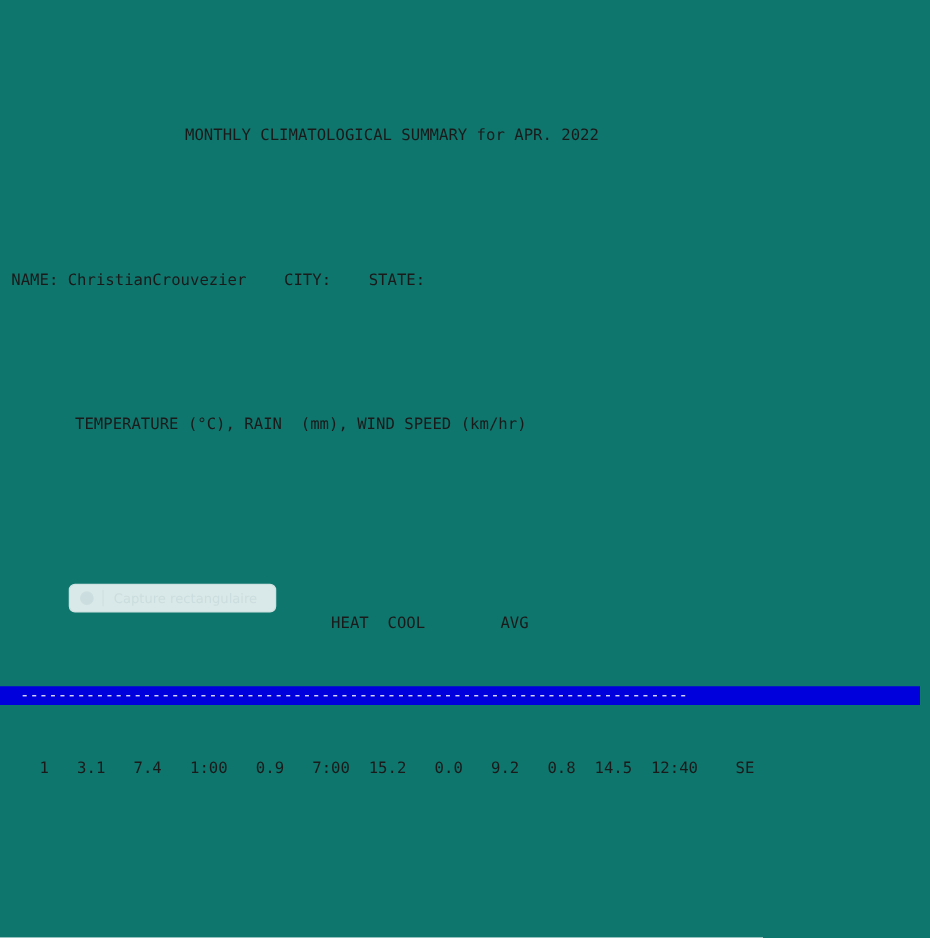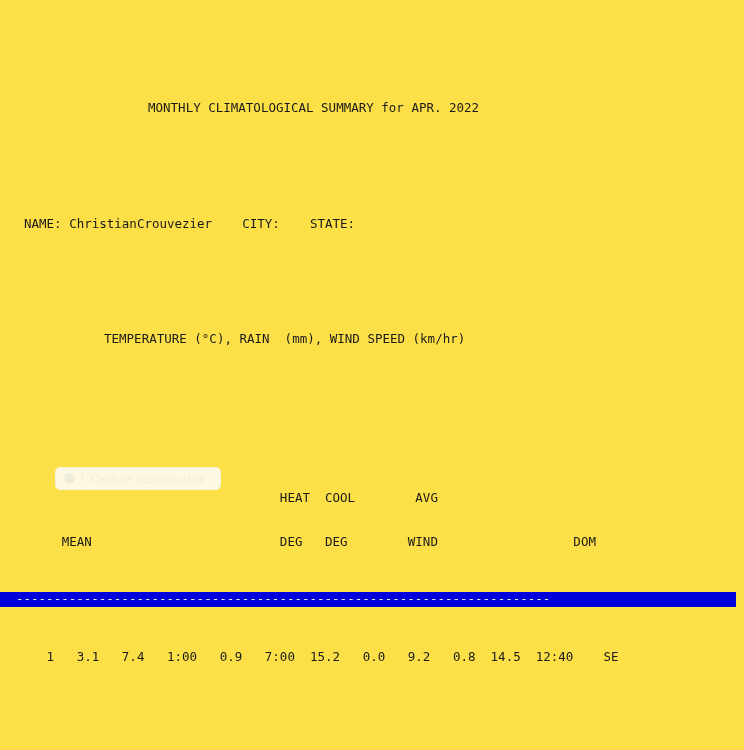--- a/index.html
+++ b/index.html
@@ -17,32 +17,32 @@
     line-height: 14px;
     color: #1a1a1a;
   }
 
   
   #report {
     position: absolute;
     left: 0; top: 0;
     width: 744px;
     height: 750px;
-    background: #fde047;
+    background: #0f766e;
     white-space: pre;
     font-family: "DejaVu Sans Mono", "Liberation Mono", monospace;
     font-size: 12.5px;
     line-height: 14.45px;
     letter-spacing: 0px;
   }
 
   .line {
     white-space: pre;
     height: 14.45px;
-    padding-left: 24px;
+    padding-left: 9px;
   }
 
   .title-line {
     white-space: pre;
     height: 14.45px;
     padding-left: 8px;
   }
 
   .spacer { height: 14.45px; }
 
@@ -110,27 +110,26 @@
   <div class="spacer"></div>
 
   <div class="title-line" style="padding-left:148px;">MONTHLY CLIMATOLOGICAL SUMMARY for APR. 2022</div>
 
   <div class="spacer"></div>
 
   <div class="line"><span>NAME: ChristianCrouvezier    CITY:    STATE:</span></div>
 
   <div class="spacer"></div>
 
-  <div class="line" style="padding-left:104px;">TEMPERATURE (°C), RAIN  (mm), WIND SPEED (km/hr)</div>
+  <div class="line" style="padding-left:60px;">TEMPERATURE (°C), RAIN  (mm), WIND SPEED (km/hr)</div>
 
   <div class="spacer"></div>
   <div class="spacer"></div>
 
   <div class="line">                                  HEAT  COOL        AVG</div>
-  <div class="line">     MEAN                         DEG   DEG        WIND                  DOM</div>
 
   <div class="sel-row"><span class="dashes">-----------------------------------------------------------------------</span></div>
 
   <div id="data-rows"><div class="line">   1   3.1   7.4   1:00   0.9   7:00  15.2   0.0   9.2   0.8  14.5  12:40    SE</div></div>
 
   
 
   
 
   

